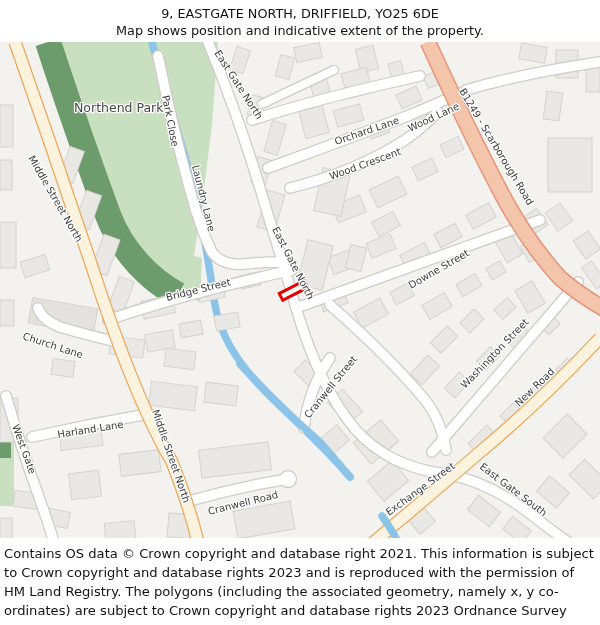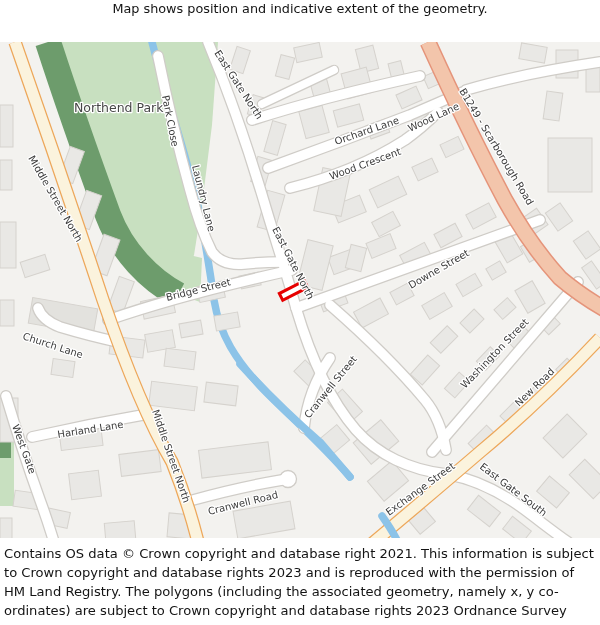--- a/index.html
+++ b/index.html
@@ -14,21 +14,22 @@
   .street-label{font-family:"DejaVu Sans",sans-serif;font-size:10px;fill:#3c3c3c;
     stroke:#ffffff;stroke-width:2.6px;paint-order:stroke fill;stroke-linejoin:round;}
   .park-label{font-family:"DejaVu Sans",sans-serif;font-size:12.5px;fill:#474747;
     stroke:#ffffff;stroke-width:2.6px;paint-order:stroke fill;stroke-linejoin:round;}
 </style>
 </head>
 <body>
 
 <div id="page">
   <div id="header">
-    <div class="t2">Map shows position and indicative extent of the geometry.</div>
+    <div class="t1">9, EASTGATE NORTH, DRIFFIELD, YO25 6DE</div>
+    <div class="t2">Map shows position and indicative extent of the property.</div>
   </div>
 
   <div id="mapwrap">
     <svg id="map" width="600" height="496" viewBox="0 42 600 496">
       <g id="areas">
           <polygon points="62,42 218,42 212,125 202,205 194,255 178,292 150,272 118,212 88,135 64,70" fill="#c8e0c0"></polygon>
           <polygon points="160,248 202,258 200,302 166,290" fill="#c8e0c0"></polygon>
           <path d="M 48,42 C 70,110 88,160 108,215 C 122,252 150,280 178,295" fill="none" stroke="#6d9c6c" stroke-width="26"></path>
           <rect x="0" y="428" width="14" height="78" fill="#c8e0c0"></rect>
           <rect x="0" y="432" width="11" height="26" fill="#6d9c6c"></rect>

